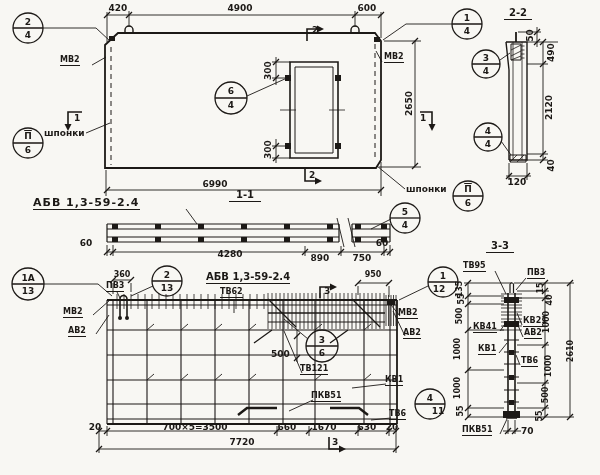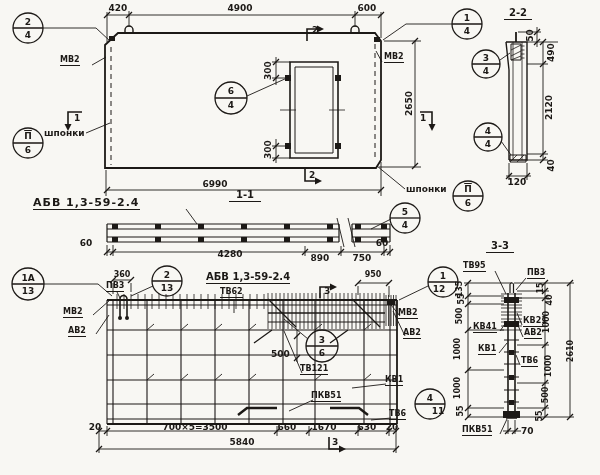--- a/index.html
+++ b/index.html
@@ -288,21 +288,21 @@
 <span class="t u" style="left:311px;top:392px">ПКВ51</span>
 <span class="t u" style="left:389px;top:410px">ТВ6</span>
 <span class="t d" style="left:324px;top:287px">3</span>
 <span class="t d" style="left:332px;top:438px">3</span>
 <span class="t d ctr" style="left:86px;top:423px;width:18px">20</span>
 <span class="t d ctr" style="left:150px;top:423px;width:90px">700×5=3500</span>
 <span class="t d ctr" style="left:270px;top:423px;width:34px">660</span>
 <span class="t d ctr" style="left:305px;top:423px;width:38px">1670</span>
 <span class="t d ctr" style="left:350px;top:423px;width:34px">630</span>
 <span class="t d ctr" style="left:383px;top:423px;width:18px">20</span>
-<span class="t d ctr" style="left:222px;top:438px;width:40px">5840</span>
+<span class="t d ctr" style="left:222px;top:438px;width:40px">7720</span>
 
 <span class="t big u ctr" style="left:486px;top:241px;width:28px">3-3</span>
 <span class="t u" style="left:463px;top:262px">ТВ95</span>
 <span class="t u" style="left:527px;top:269px">ПВ3</span>
 <span class="t u" style="left:473px;top:323px">КВ41</span>
 <span class="t u" style="left:478px;top:345px">КВ1</span>
 <span class="t u" style="left:523px;top:317px">КВ21</span>
 <span class="t u" style="left:524px;top:329px">АВ2</span>
 <span class="t u" style="left:521px;top:357px">ТВ6</span>
 <span class="t u" style="left:462px;top:426px">ПКВ51</span>

